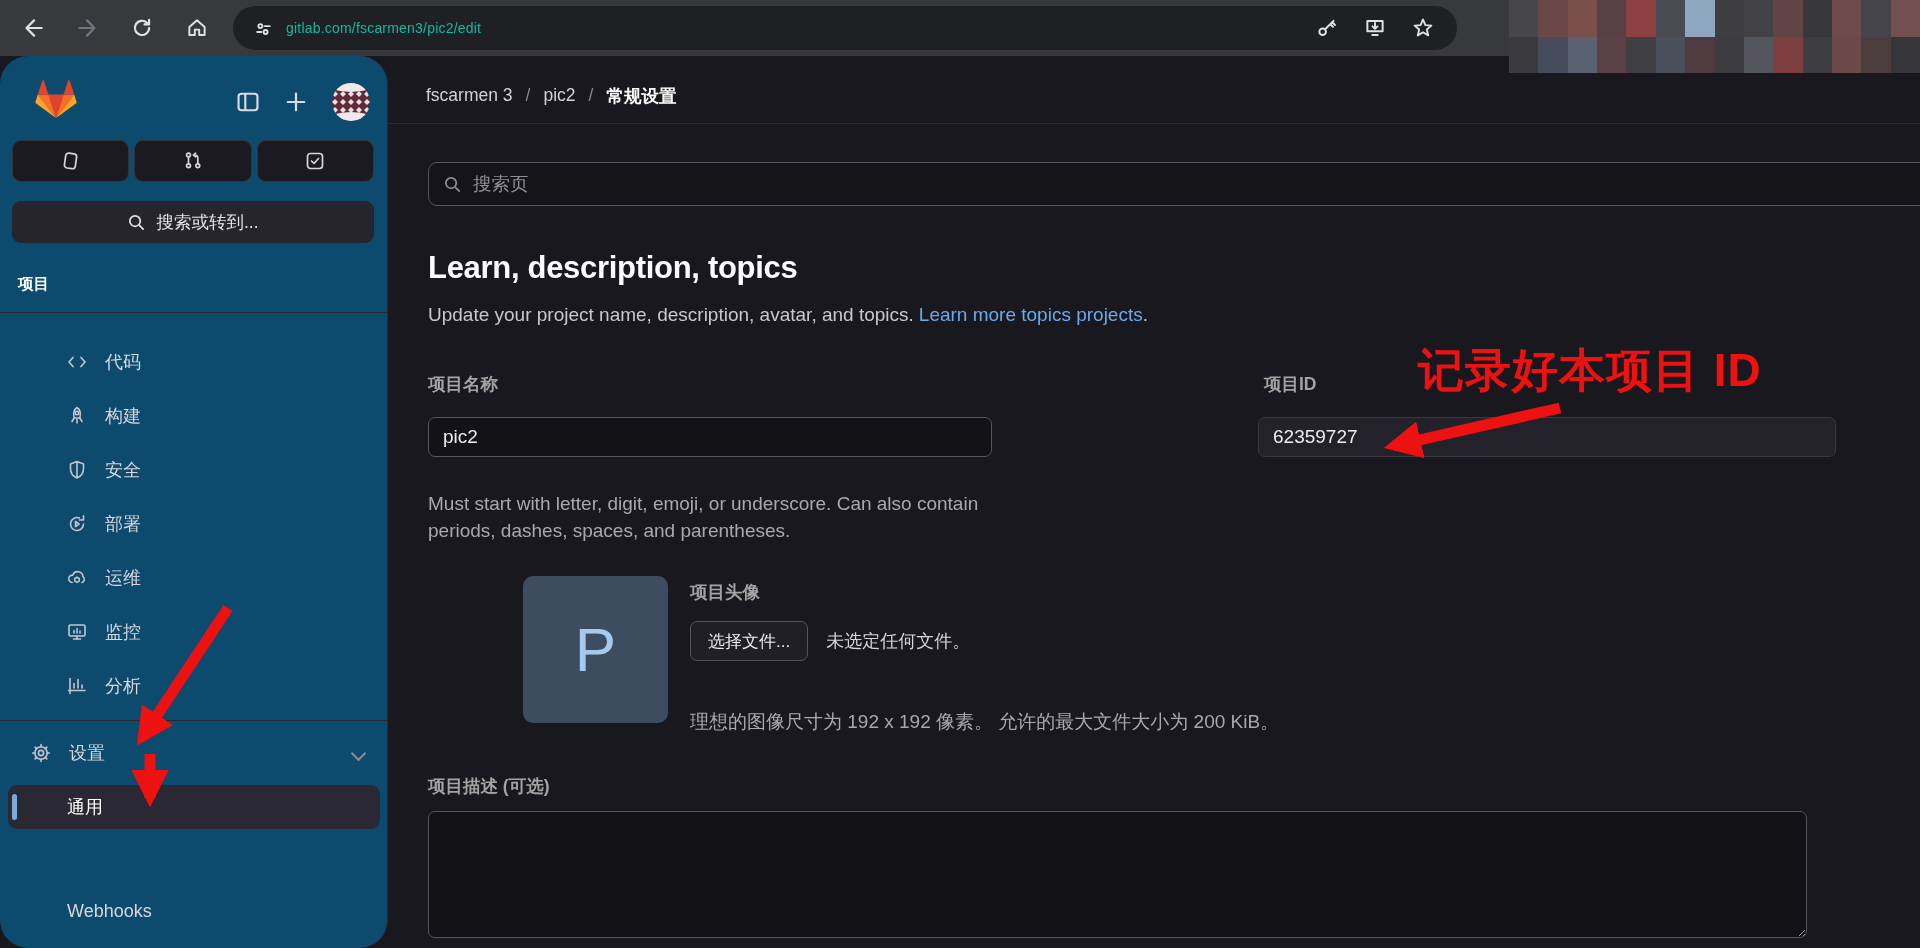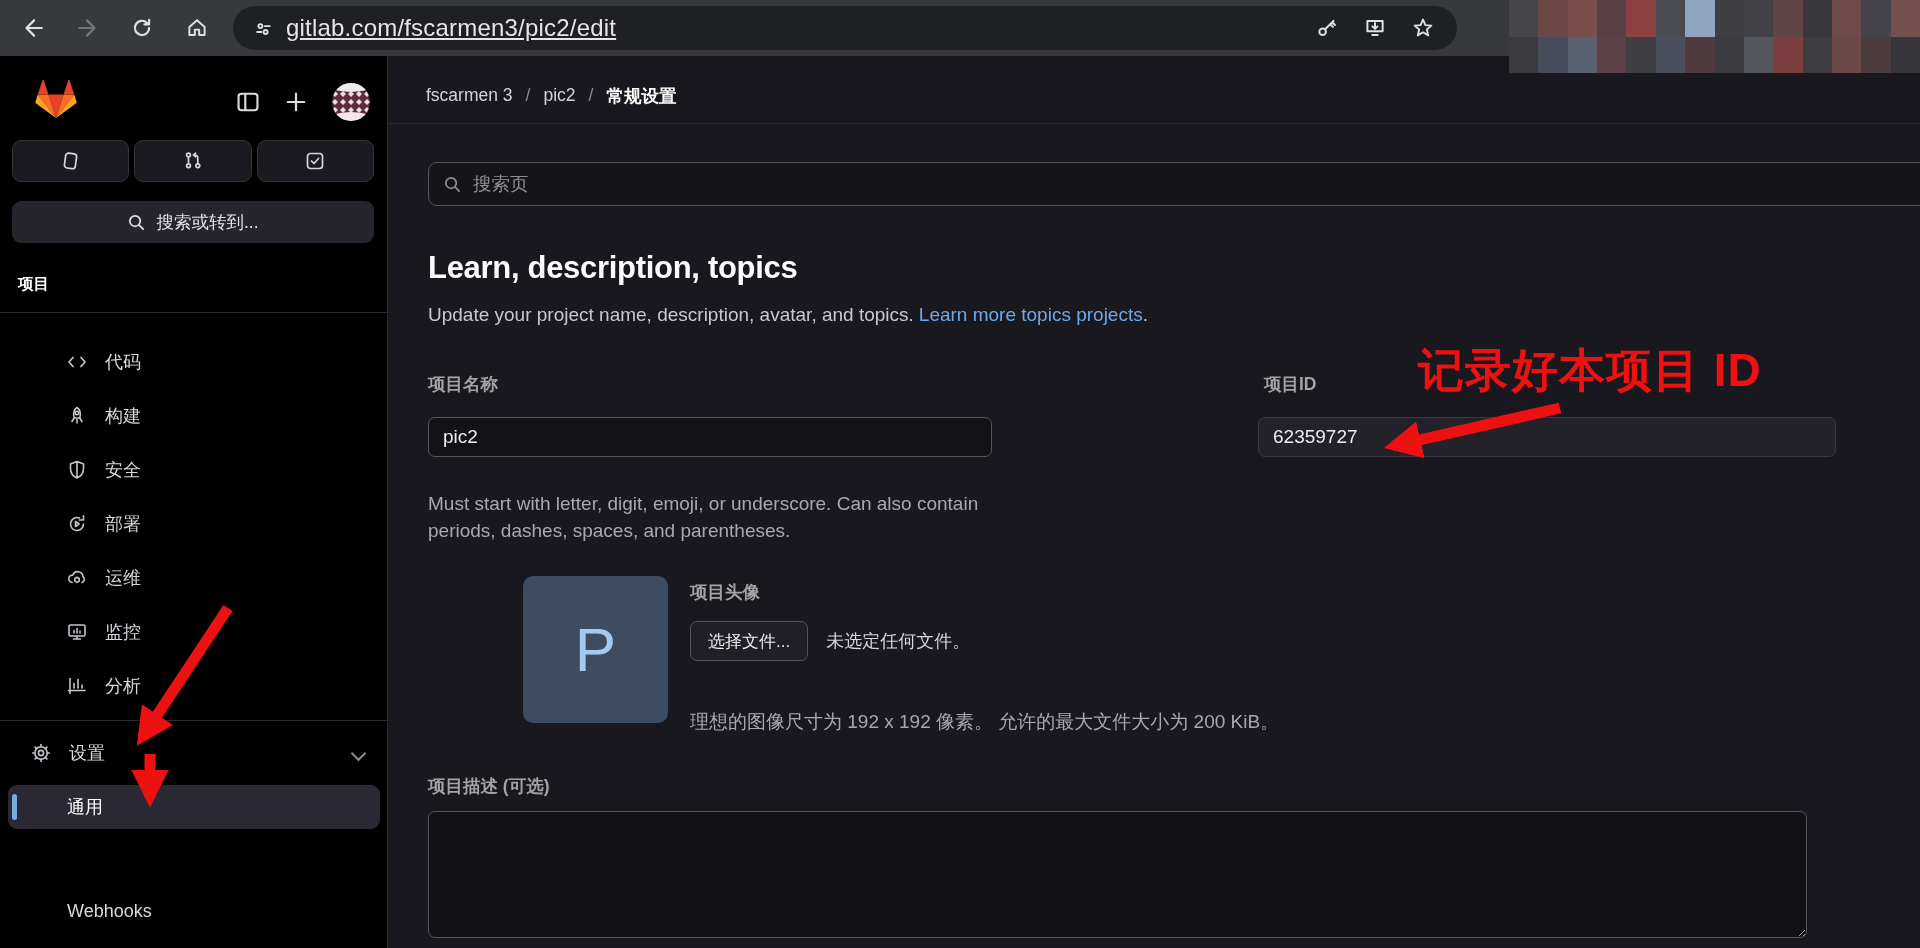--- a/index.html
+++ b/index.html
@@ -8,29 +8,29 @@
         -webkit-font-smoothing:antialiased;}
   .abs{position:absolute;}
 
   
   .browser-bar{position:absolute;left:0;top:0;width:1920px;height:56px;background:#38393d;}
   .chrome-btn{position:absolute;top:0;height:56px;display:flex;align-items:center;justify-content:center;
               width:44px;color:#dfe1e5;}
   .chrome-btn svg{display:block;}
   .url-pill{position:absolute;left:233px;top:6px;width:1224px;height:44px;border-radius:22px;
             background:#1f2023;display:flex;align-items:center;color:#e8eaed;}
-  .url-text{font-size:24px;color:#e5e5e5;letter-spacing:.2px;text-decoration:underline;}
+  .url-text{font-size:14px;color:#14b8a6;letter-spacing:.2px;}
   .pill-icons{margin-left:auto;display:flex;align-items:center;gap:24px;padding-right:22px;color:#dfe1e5;}
   .mosaic{position:absolute;left:1509px;top:0;width:411px;height:73px;display:grid;
           grid-template-columns:repeat(14,1fr);grid-template-rows:1fr 1fr;z-index:5;}
 
   
   .app{position:absolute;left:0;top:56px;width:1920px;height:892px;}
-  .sidebar{position:absolute;left:0;top:0;width:388px;height:892px;background:#000000;
-           border-right:1px solid #2a2932;box-sizing:border-box;}
+  .sidebar{position:absolute;left:0;top:0;width:388px;height:892px;background:#0c4a6e;
+           border-right:1px solid #2a2932;box-sizing:border-box;border-radius:28px;}
   .content{position:absolute;left:388px;top:0;width:1532px;height:892px;background:#19181e;}
 
   
   .sb-header-icons{position:absolute;right:16px;top:24px;height:44px;display:flex;align-items:center;gap:22px;color:#dcdbe1;}
   .tile-row{position:absolute;left:12px;top:84px;width:362px;display:flex;gap:5px;}
   .tile{flex:1;height:42px;border-radius:9px;background:#1b1a20;border:1px solid #34333b;
         display:flex;align-items:center;justify-content:center;color:#d6d5db;box-sizing:border-box;}
   .sb-search{position:absolute;left:12px;top:145px;width:362px;height:42px;border-radius:9px;
              background:#26242c;display:flex;align-items:center;justify-content:center;gap:10px;
              color:#e3e2e8;font-size:17.5px;box-sizing:border-box;}

